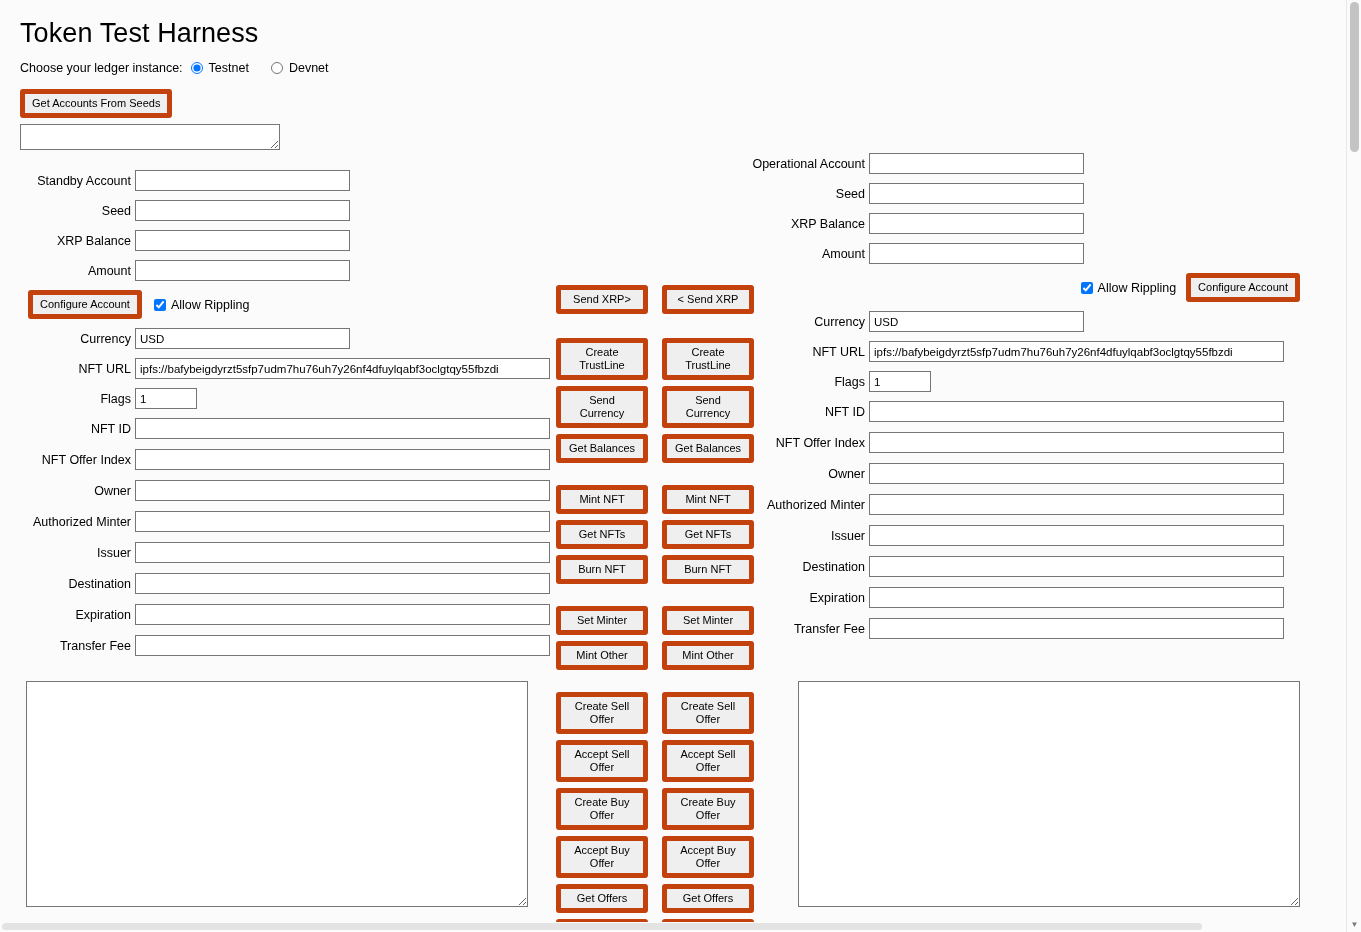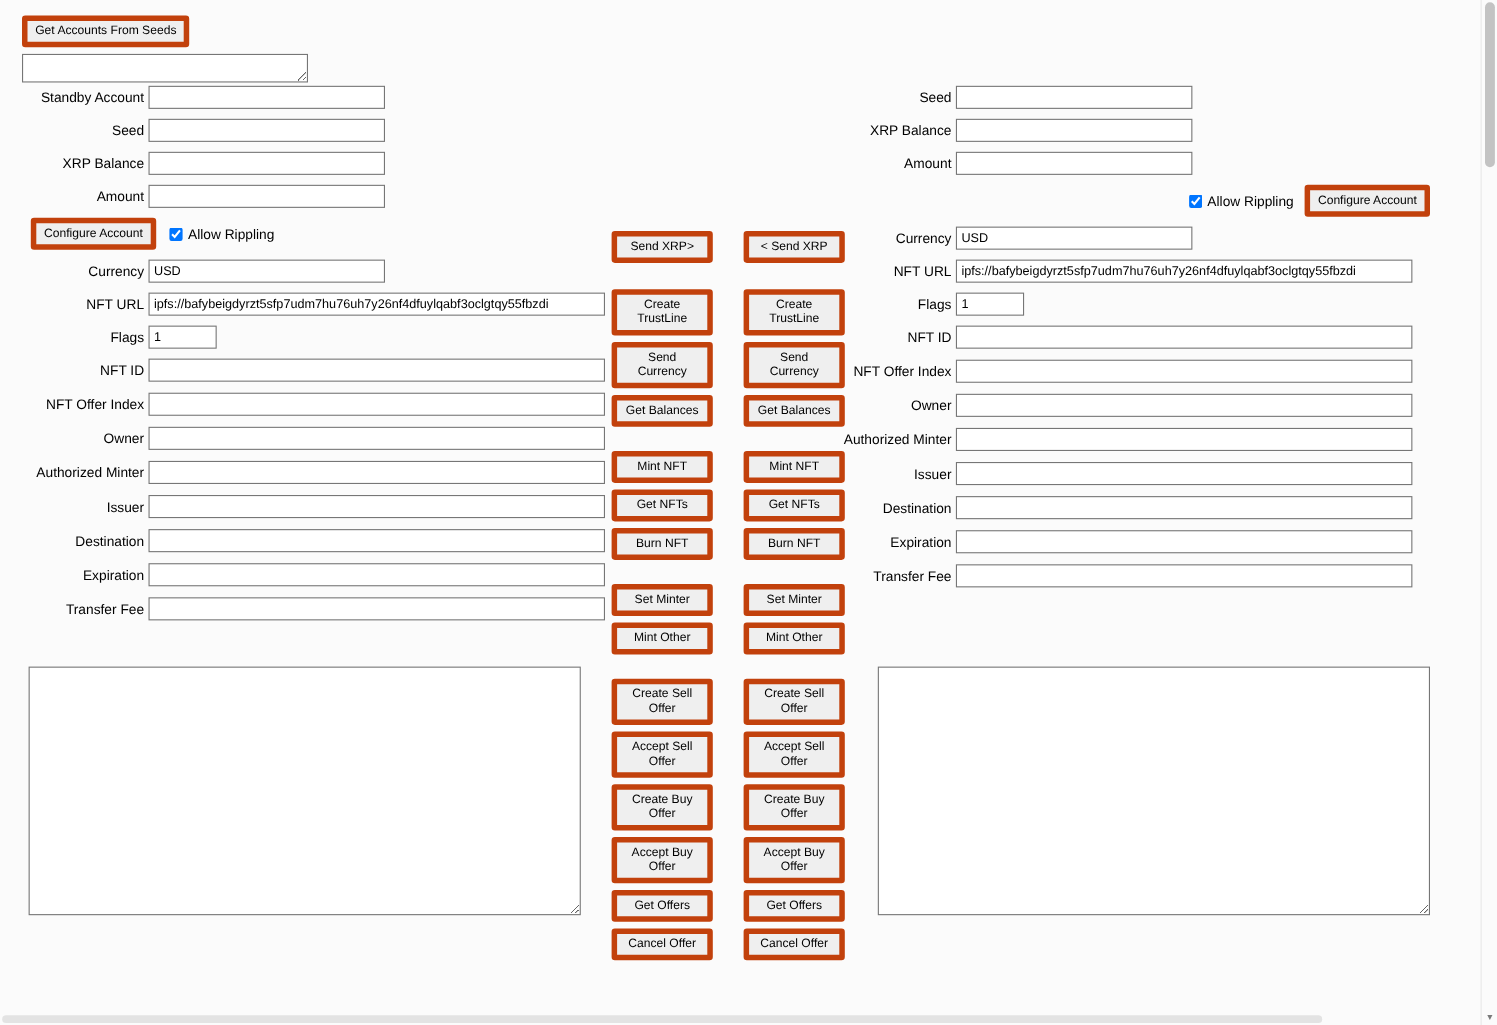--- a/index.html
+++ b/index.html
@@ -94,21 +94,21 @@
   .frow .lab {
     text-align: right;
     font-size: 12.5px;
     padding-right: 4px;
     white-space: nowrap;
   }
 
   .col-left {
     position: absolute;
     left: 0;
-    top: 0;
+    top: 17px;
     width: 556px;
   }
   .col-right {
     position: absolute;
     right: 46px;
     top: 0;
     width: 556px;
   }
   .col-mid {
     position: absolute;
@@ -138,21 +138,21 @@
     align-items: center;
     justify-content: flex-end;
     margin-bottom: 9px;
   }
   .allow-row-right .cfg { margin-left: 10px; }
   .allow-lbl { font-size: 12.5px; }
 
   
   .mid-pair {
     display: flex;
-    gap: 28px;
+    gap: 14px;
     margin-bottom: 6px;
     justify-content: flex-start;
   }
   .mid-pair button { width: 92px; text-align: center; }
 
   .result-row {
     position: relative;
     margin-top: 18px;
     height: 230px;
   }
@@ -216,21 +216,33 @@
     height: 7px;
     background: #e3e3e3;
     border-radius: 4px;
   }
 </style>
 </head>
 <body>
 
 <div class="page">
 
-
+  <h1 class="title">Token Test Harness</h1>
+
+  <div class="ledger-row">
+    <span class="lbl">Choose your ledger instance:</span>
+    <label class="radio-wrap">
+      <input type="radio" name="ledger" checked="" style="">
+      <span>Testnet</span>
+    </label>
+    <label class="radio-wrap">
+      <input type="radio" name="ledger" style="">
+      <span>Devnet</span>
+    </label>
+  </div>
 
   <div class="seeds-btn-wrap">
     <button>Get Accounts From Seeds</button>
   </div>
   <div class="seeds-area-wrap">
     <textarea id="seedsArea" style=""></textarea>
   </div>
 
 
   <div class="columns" style="height:510px;">
@@ -368,20 +380,24 @@
         <button>Get Offers</button>
         <button>Get Offers</button>
       </div>
       <div class="mid-pair">
         <button>Cancel Offer</button>
         <button>Cancel Offer</button>
       </div>
     </div>
 
     <div class="col-right">
+      <div class="frow">
+        <span class="lab" style="width:125px;">Operational Account</span>
+        <input type="text" class="in-narrow" value="" style="">
+      </div>
       <div class="frow">
         <span class="lab" style="width:125px;">Seed</span>
         <input type="text" class="in-narrow" value="" style="">
       </div>
       <div class="frow">
         <span class="lab" style="width:125px;">XRP Balance</span>
         <input type="text" class="in-narrow" value="" style="">
       </div>
       <div class="frow">
         <span class="lab" style="width:125px;">Amount</span>

